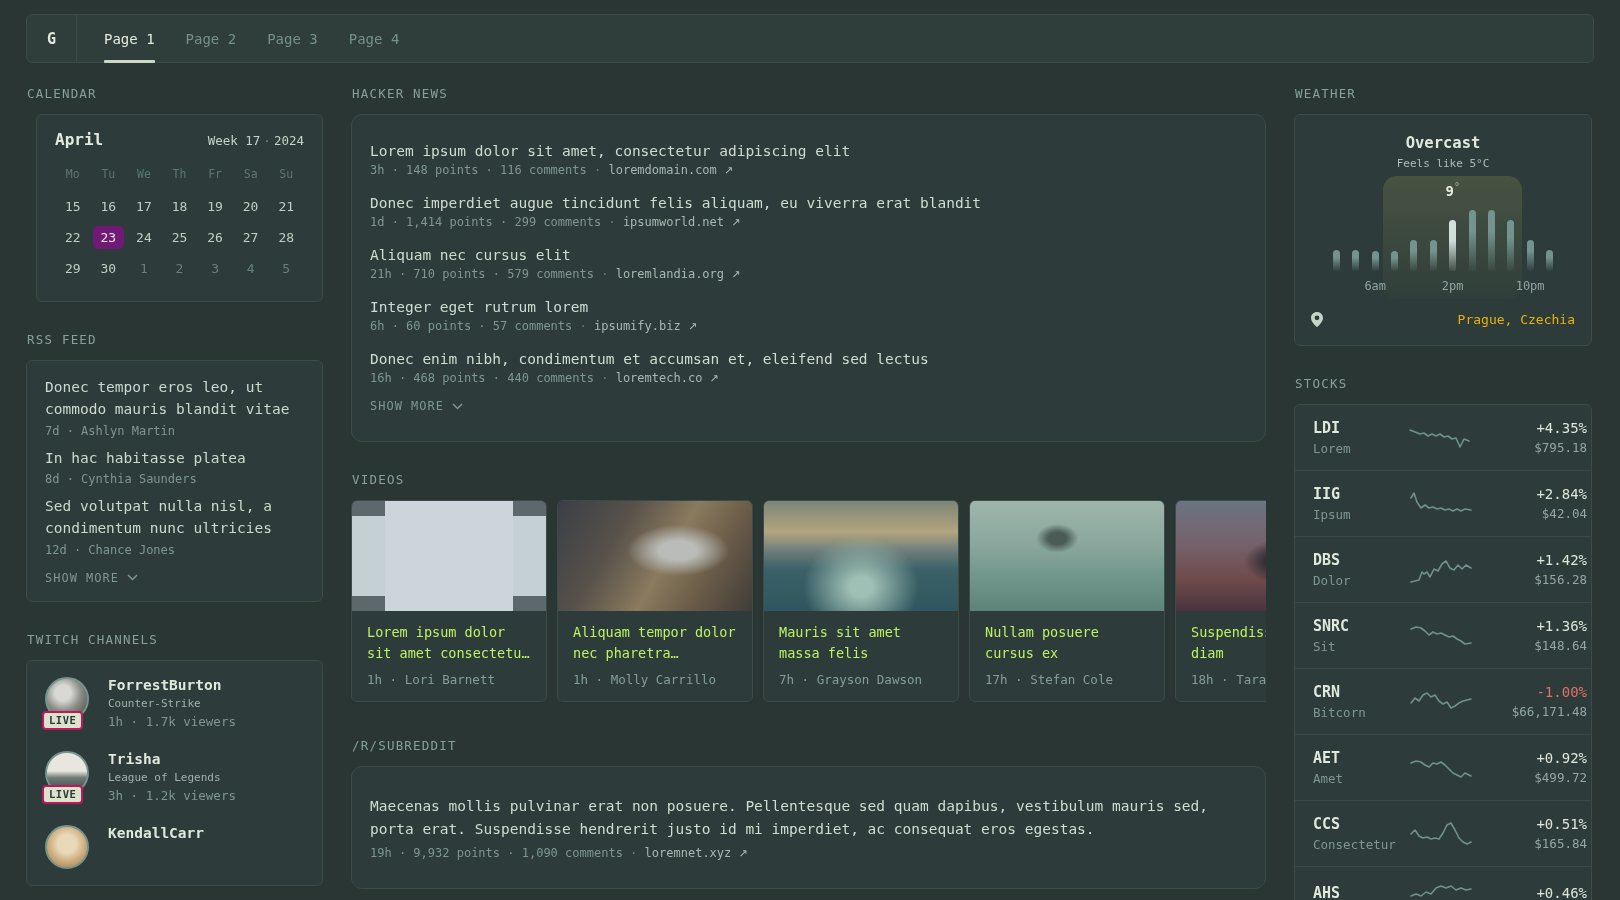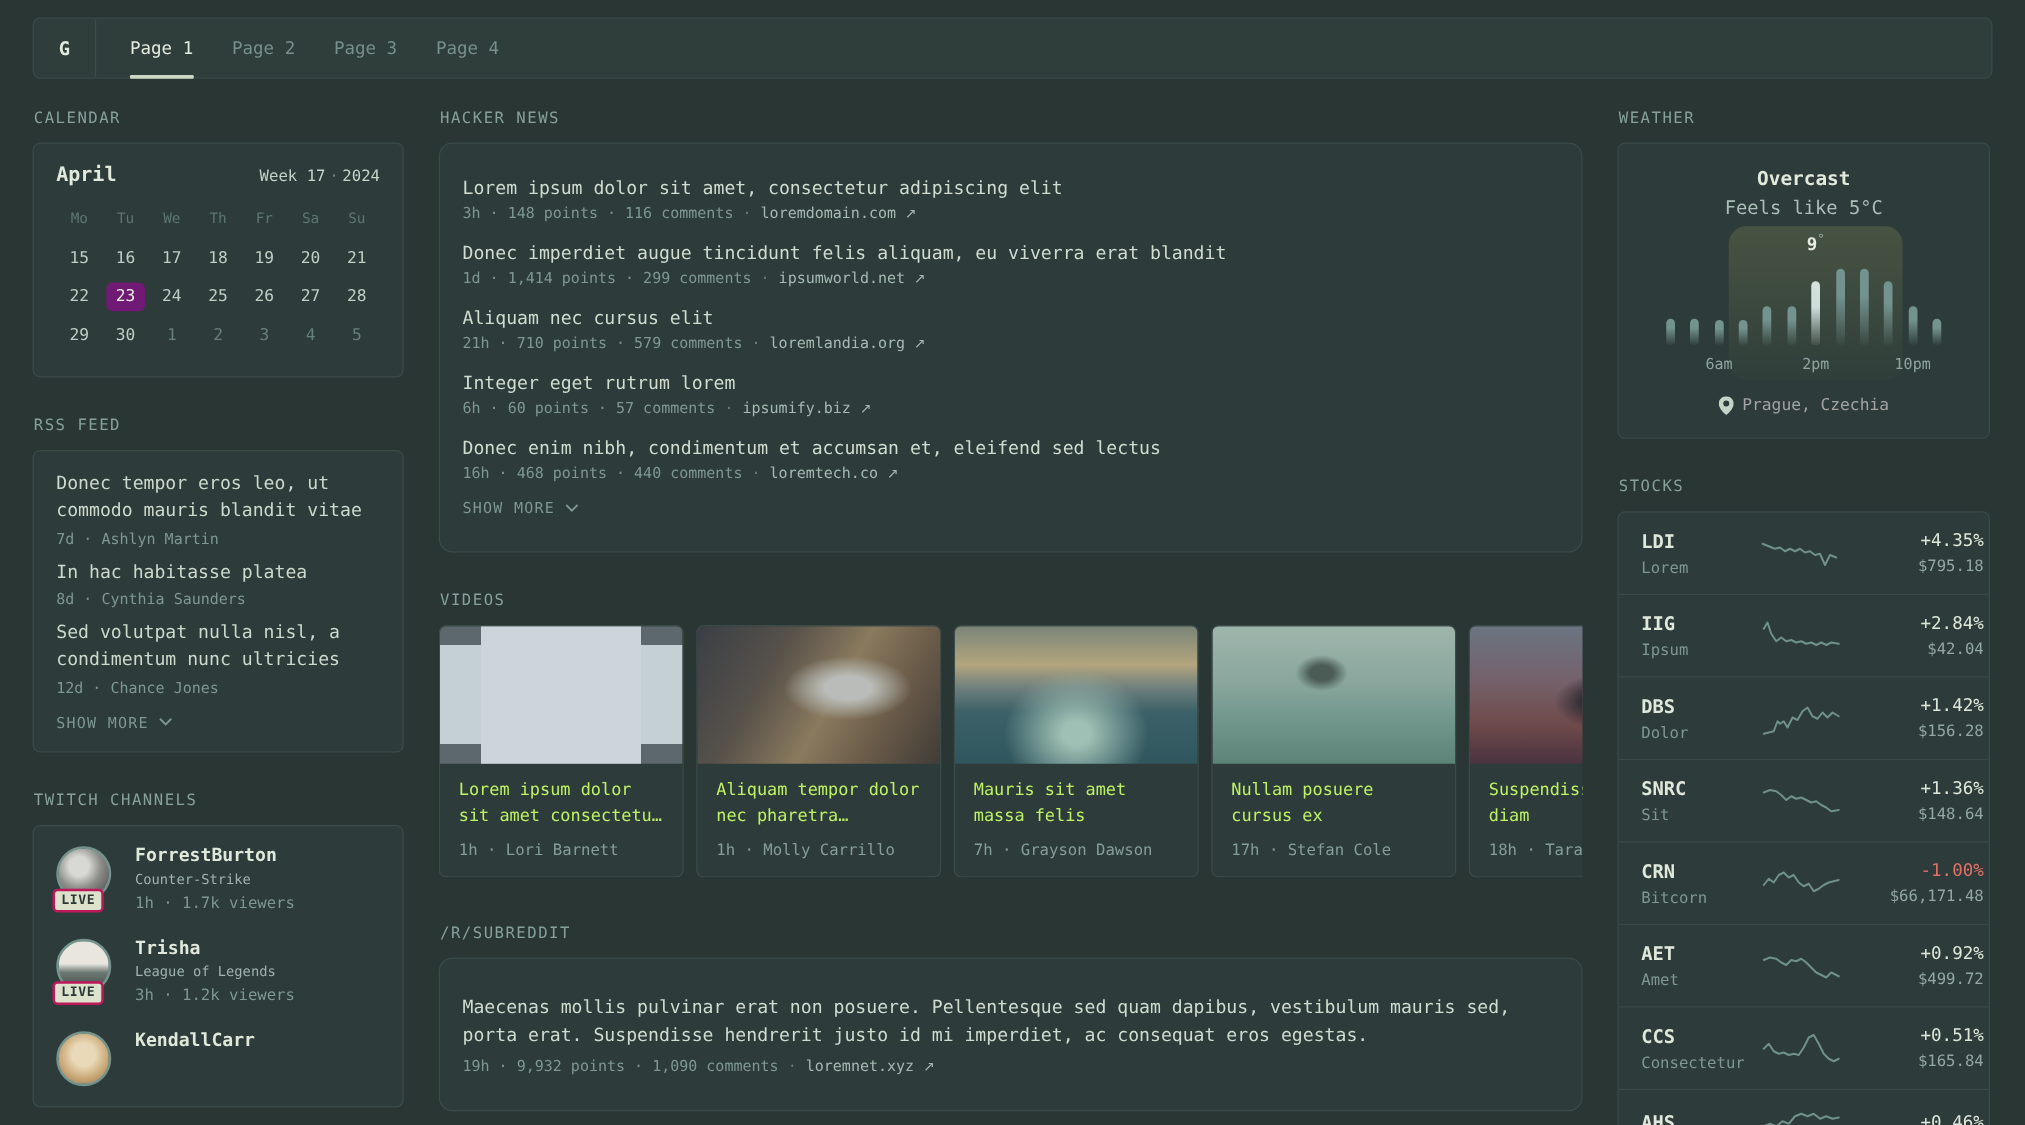--- a/index.html
+++ b/index.html
@@ -40,21 +40,21 @@
   }
   .section-header{
     margin:23px 0 13px 1px;font-size:12.5px;letter-spacing:1.2px;
     color:#87a09a;
   }
   .mt30{margin-top:30px;}
   .mt36{margin-top:36px;}
   .card{background:#2d3b3a;border:1px solid #3b4b48;border-radius:6px;}
 
   
-  .cal{padding:15px 18px 17px;}
+  .cal{padding:15px 18px 17px;margin-left:10px;}
   .cal-top{display:flex;justify-content:space-between;align-items:baseline;margin-bottom:12px;}
   .cal-month{font-size:16px;font-weight:bold;color:#e2eade;}
   .cal-week{font-size:12.5px;color:#c6d3c9;}
   .cal-week .dot{color:#6d8581;padding:0 3px;}
   .cal-grid{display:grid;grid-template-columns:repeat(7,1fr);text-align:center;}
   .cal-wd{font-size:11.5px;color:#5d7672;padding:6px 0 10px;}
   .cal-day{height:31px;display:flex;align-items:center;justify-content:center;font-size:13px;color:#c0cec4;}
   .cal-day span{padding:4px 8px;border-radius:5px;}
   .cal-day.dim{color:#68807c;}
   .cal-day.sel span{background:#701a75;color:#e9efe3;}
@@ -121,21 +121,21 @@
   .vt4{background:
     radial-gradient(ellipse at 55% 55%,#2e2a33 0 10%,rgba(0,0,0,0) 26%),
     linear-gradient(180deg,#6b7482 0%,#75616a 40%,#6e4a4a 72%,#4a3340 100%);}
   .video-body{padding:11px 15px 14px;}
   .video-title{font-size:13.5px;line-height:1.55;color:#bef264;white-space:pre-line;}
   .video-meta{font-size:12.5px;color:#869e99;margin-top:8px;}
 
   
   .weather{padding:19px 16px 18px;text-align:center;}
   .w-cond{font-size:15.5px;font-weight:bold;color:#e2eade;}
-  .w-feels{font-size:15px;color:#aabfb7;margin-top:5px;}
+  .w-feels{font-size:11px;color:#aabfb7;margin-top:5px;}
   .w-chart{
     position:relative;height:65px;margin:36px 22px 0;
     display:flex;justify-content:space-between;align-items:flex-end;
   }
   .w-band{
     position:absolute;left:22.7%;width:63.4%;top:-30px;bottom:-28px;
     border-radius:14px;z-index:0;
     background:linear-gradient(180deg,rgba(130,140,85,0.30),rgba(130,140,85,0.04));
   }
   .wbar{
@@ -146,22 +146,22 @@
     background:linear-gradient(180deg,#d3e2dc 0%,#cfdeda 40%,rgba(207,222,218,0.08) 100%);
   }
   .w-temp{
     position:absolute;top:-25px;left:calc(54.4% );transform:translateX(-50%);
     font-size:14px;font-weight:bold;color:#e6ecdf;z-index:2;
   }
   .w-temp sup{color:#9fb3ab;font-weight:normal;font-size:10px;}
   .w-labels{position:relative;height:15px;margin:8px 22px 0;font-size:12px;color:#8fa59f;}
   .w-label{position:absolute;transform:translateX(-50%);}
   .w-loc{
-    margin-top:18px;font-size:13px;color:#a3a3a3;
-    display:flex;align-items:center;justify-content:center;gap:7px;
+    margin-top:18px;font-size:13px;color:#eab308;
+    display:flex;align-items:center;justify-content:space-between;gap:7px;
   }
 
   
   .stock-row{display:flex;align-items:center;padding:14px 18px;cursor:pointer;}
   .stock-row + .stock-row{border-top:1px solid #3a4946;}
   .s-left{width:96px;flex:none;}
   .s-sym{font-size:15px;font-weight:bold;color:#e0e8dc;}
   .s-name{font-size:12.5px;color:#7e9793;margin-top:4px;}
   .s-spark{flex:1;display:flex;justify-content:center;}
   .s-spark polyline{fill:none;stroke:#6f908b;stroke-width:1.6;stroke-linejoin:round;stroke-linecap:round;}

